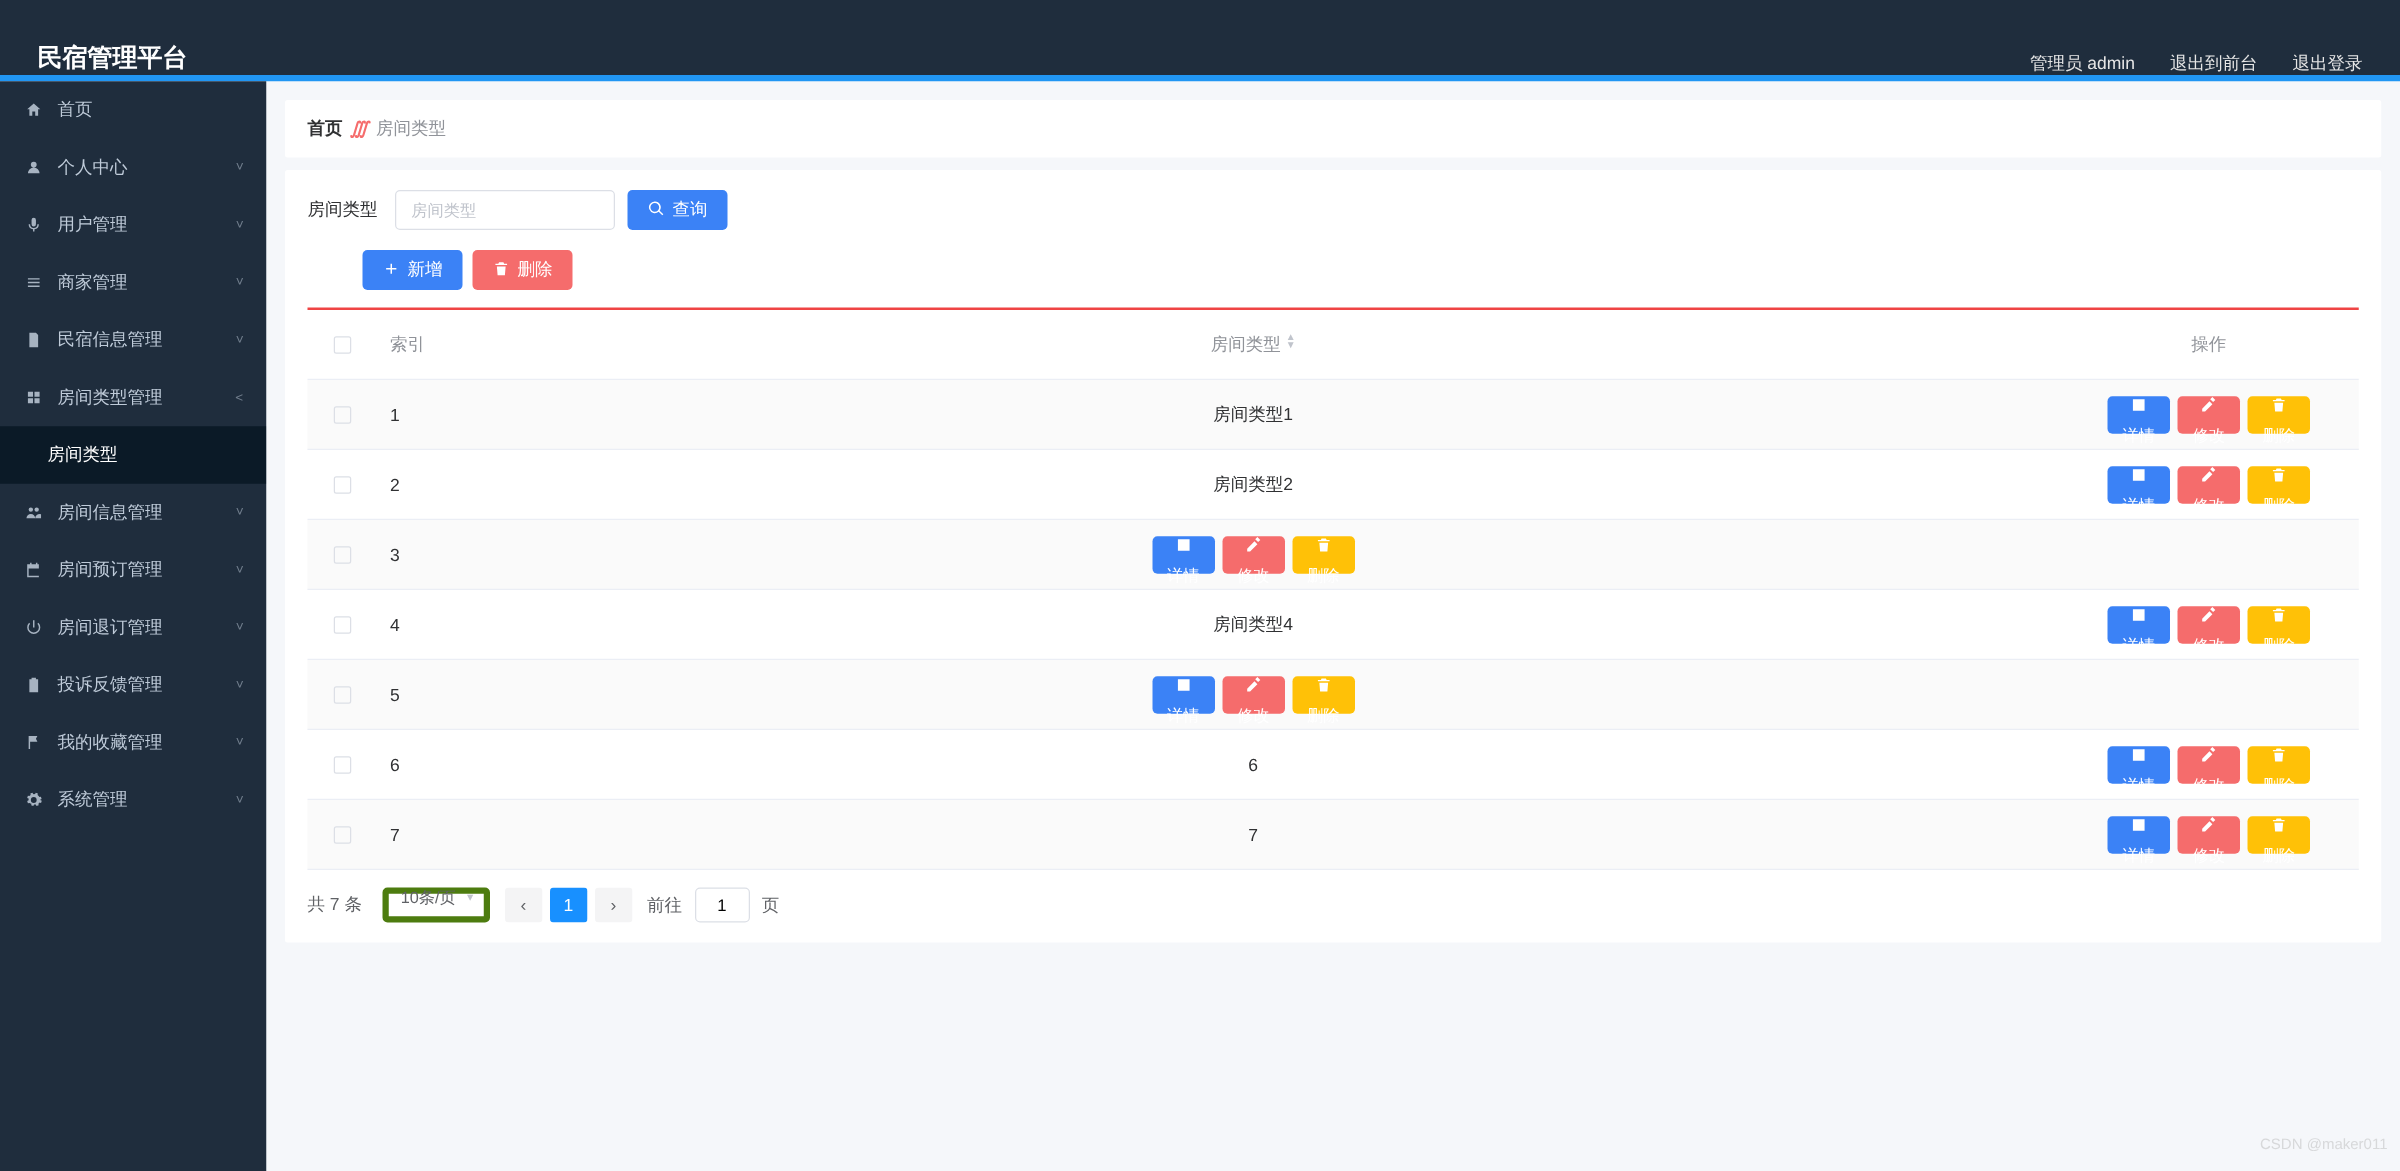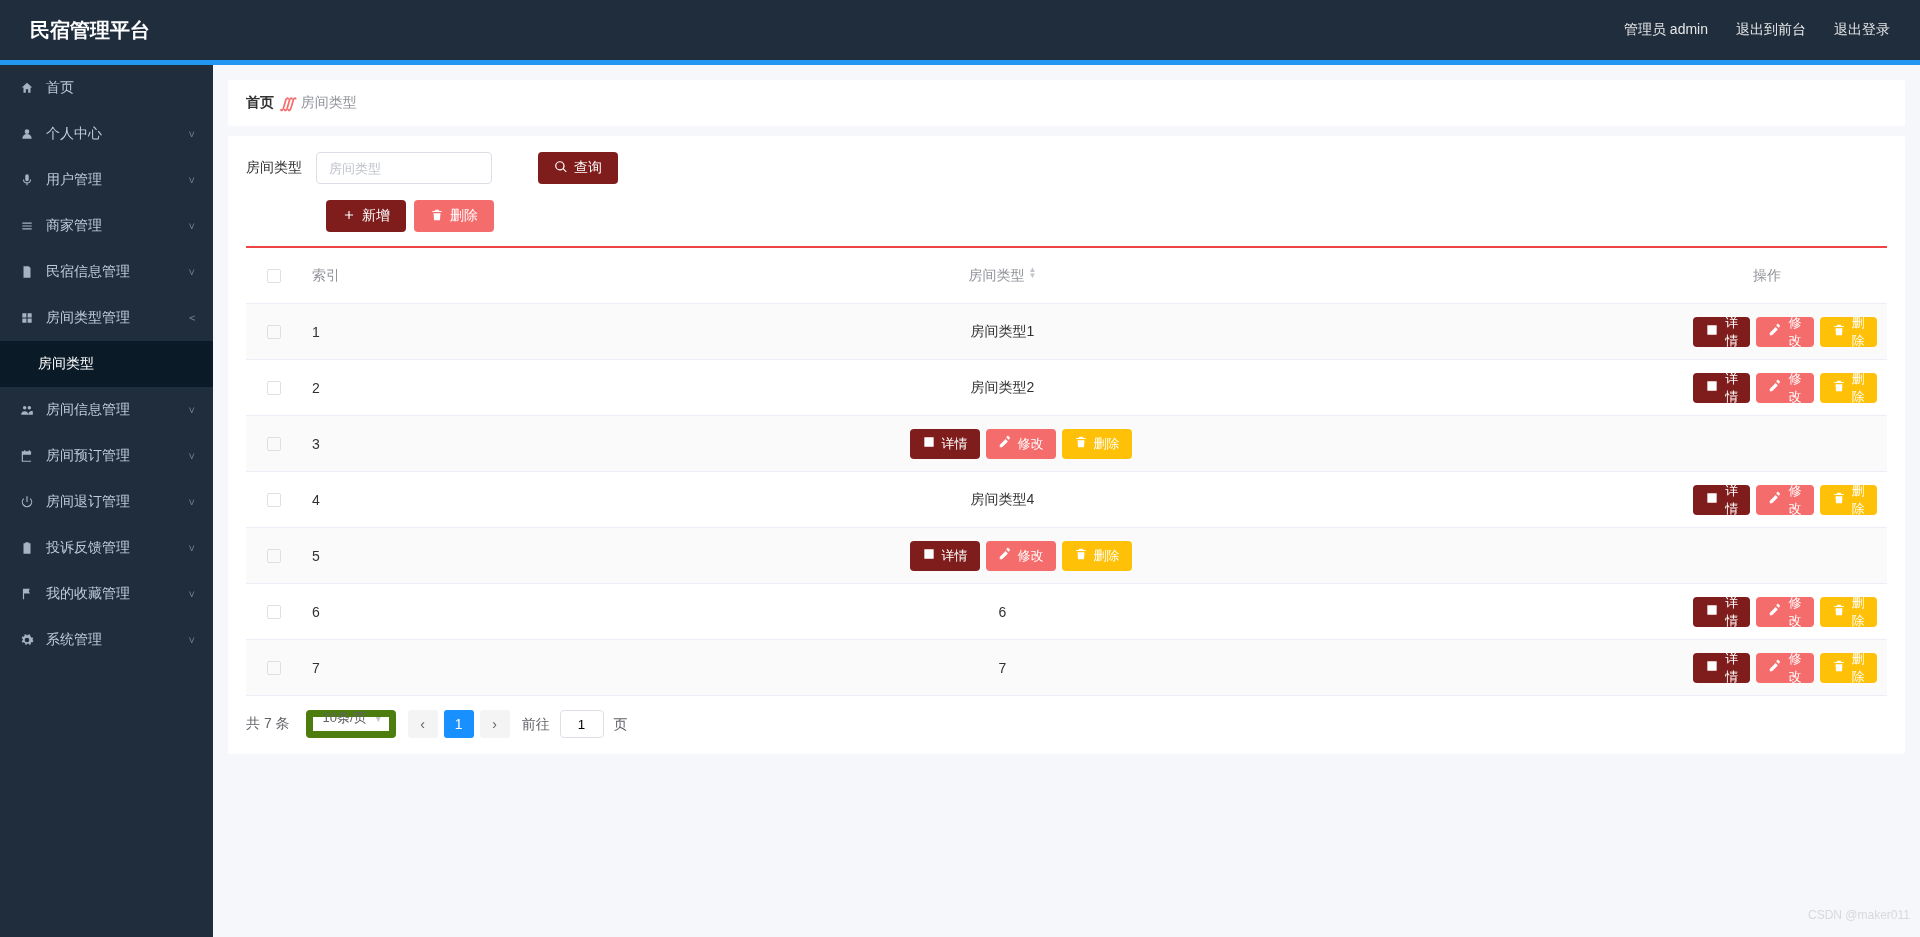--- a/index.html
+++ b/index.html
@@ -1,19 +1,19 @@
 <!DOCTYPE html>
 <html><head>
 <meta charset="utf-8">
 <style>
 * { box-sizing: border-box; margin: 0; padding: 0; }
 body { font-family: -apple-system, BlinkMacSystemFont, "Segoe UI", "PingFang SC", "Microsoft YaHei", sans-serif; font-size: 14px; color: #303133; background: #f5f7fa; }
 
 
-.navbar { height: 60px; background: #1f2d3d; display: flex; align-items: center; justify-content: space-between; padding: 0 30px; }
+.navbar { height: 60px; background: #1f2d3d; display: flex; align-items: flex-end; justify-content: space-between; padding: 0 30px; }
 .brand { color: #fff; font-size: 20px; font-weight: 700; }
 .nav-right { display: flex; gap: 28px; }
 .nav-link { color: #e6e6e6; cursor: pointer; }
 
 
 .blue-strip { height: 5px; background: #2196f3; }
 
 .layout { display: flex; height: calc(100vh - 65px); }
 
 
@@ -34,42 +34,42 @@
 .crumbs .sep { color: #f56c6c; font-weight: 700; font-style: italic; font-family: serif; }
 .crumbs .crumb-cur { color: #909399; }
 
 .content-panel { margin-top: 10px; padding: 16px 18px; }
 .search-row { display: flex; align-items: center; gap: 10px; }
 .search-label { margin-right: 4px; }
 .input { height: 32px; width: 176px; border: 1px solid #dcdfe6; border-radius: 4px; padding: 0 12px; font-size: 13px; color: #606266; outline: none; }
 .input::placeholder { color: #c0c4cc; }
 
 .btn { height: 32px; padding: 0 16px; border: none; border-radius: 4px; cursor: pointer; display: inline-flex; align-items: center; gap: 6px; font-size: 14px; color: #fff; }
-.btn-primary { background: #7f1d1d; margin-left: 36px; }
+.btn-primary { background: #3b82f6; }
 .btn-danger { background: #f56c6c; }
 .btn-warning { background: #ffc107; color: #fff; }
-.btn-sm { height: 30px; padding: 0 12px; font-size: 13px; }
+.btn-sm { height: 30px; padding: 0 12px; font-size: 13px; flex-direction: column; }
 
 .toolbar { margin-top: 16px; display: flex; gap: 8px; padding-left: 44px; }
 
 
 .tbl { width: 100%; margin-top: 14px; border-top: 2px solid #ef4444; }
 .tbl-head, .tbl-row { display: grid; grid-template-columns: 56px 56px 1fr 240px; align-items: center; min-height: 56px; border-bottom: 1px solid #ebeef5; }
 .tbl-head { color: #909399; font-weight: 500; }
 .tbl-row.striped { background: #fafafa; }
 .cell { padding: 8px 10px; }
 .cell.center { text-align: center; display: flex; justify-content: center; }
 .cell.ops { display: flex; gap: 6px; justify-content: center; }
 .sort-icons { display: inline-flex; flex-direction: column; margin-left: 4px; line-height: 6px; font-size: 8px; color: #c0c4cc; }
 .chk { width: 14px; height: 14px; border: 1px solid #dcdfe6; border-radius: 2px; display: inline-block; cursor: pointer; }
 
 
 .pager { margin-top: 14px; display: flex; align-items: center; gap: 12px; color: #606266; }
 .pager .total { margin-right: 4px; }
-.pager .sel { height: 28px; border: 7px solid #4d7c0f; border-radius: 4px; padding: 0 22px 12px 10px; font-size: 13px; background: #fff; position: relative; display: inline-flex; align-items: center; }
+.pager .sel { height: 28px; border: 5px solid #4d7c0f; border-radius: 4px; padding: 0 22px 12px 10px; font-size: 13px; background: #fff; position: relative; display: inline-flex; align-items: center; }
 .pager .sel:after { content: "▾"; position: absolute; right: 8px; color: #c0c4cc; font-size: 10px; }
 .pager .pg-btn { width: 30px; height: 28px; border: 1px solid transparent; background: #f4f4f5; border-radius: 3px; display: inline-flex; align-items: center; justify-content: center; color: #606266; cursor: pointer; }
 .pager .pg-btn.current { background: #1890ff; color: #fff; }
 .pager .pg-group { display: flex; gap: 6px; }
 .pager .goto input { width: 44px; height: 28px; border: 1px solid #dcdfe6; border-radius: 4px; text-align: center; margin: 0 6px; }
 
 
 .wm { position: fixed; right: 10px; bottom: 15px; color: rgba(180,180,180,.45); font-size: 12px; pointer-events: none; }
 
 svg { width: 14px; height: 14px; fill: currentColor; }

